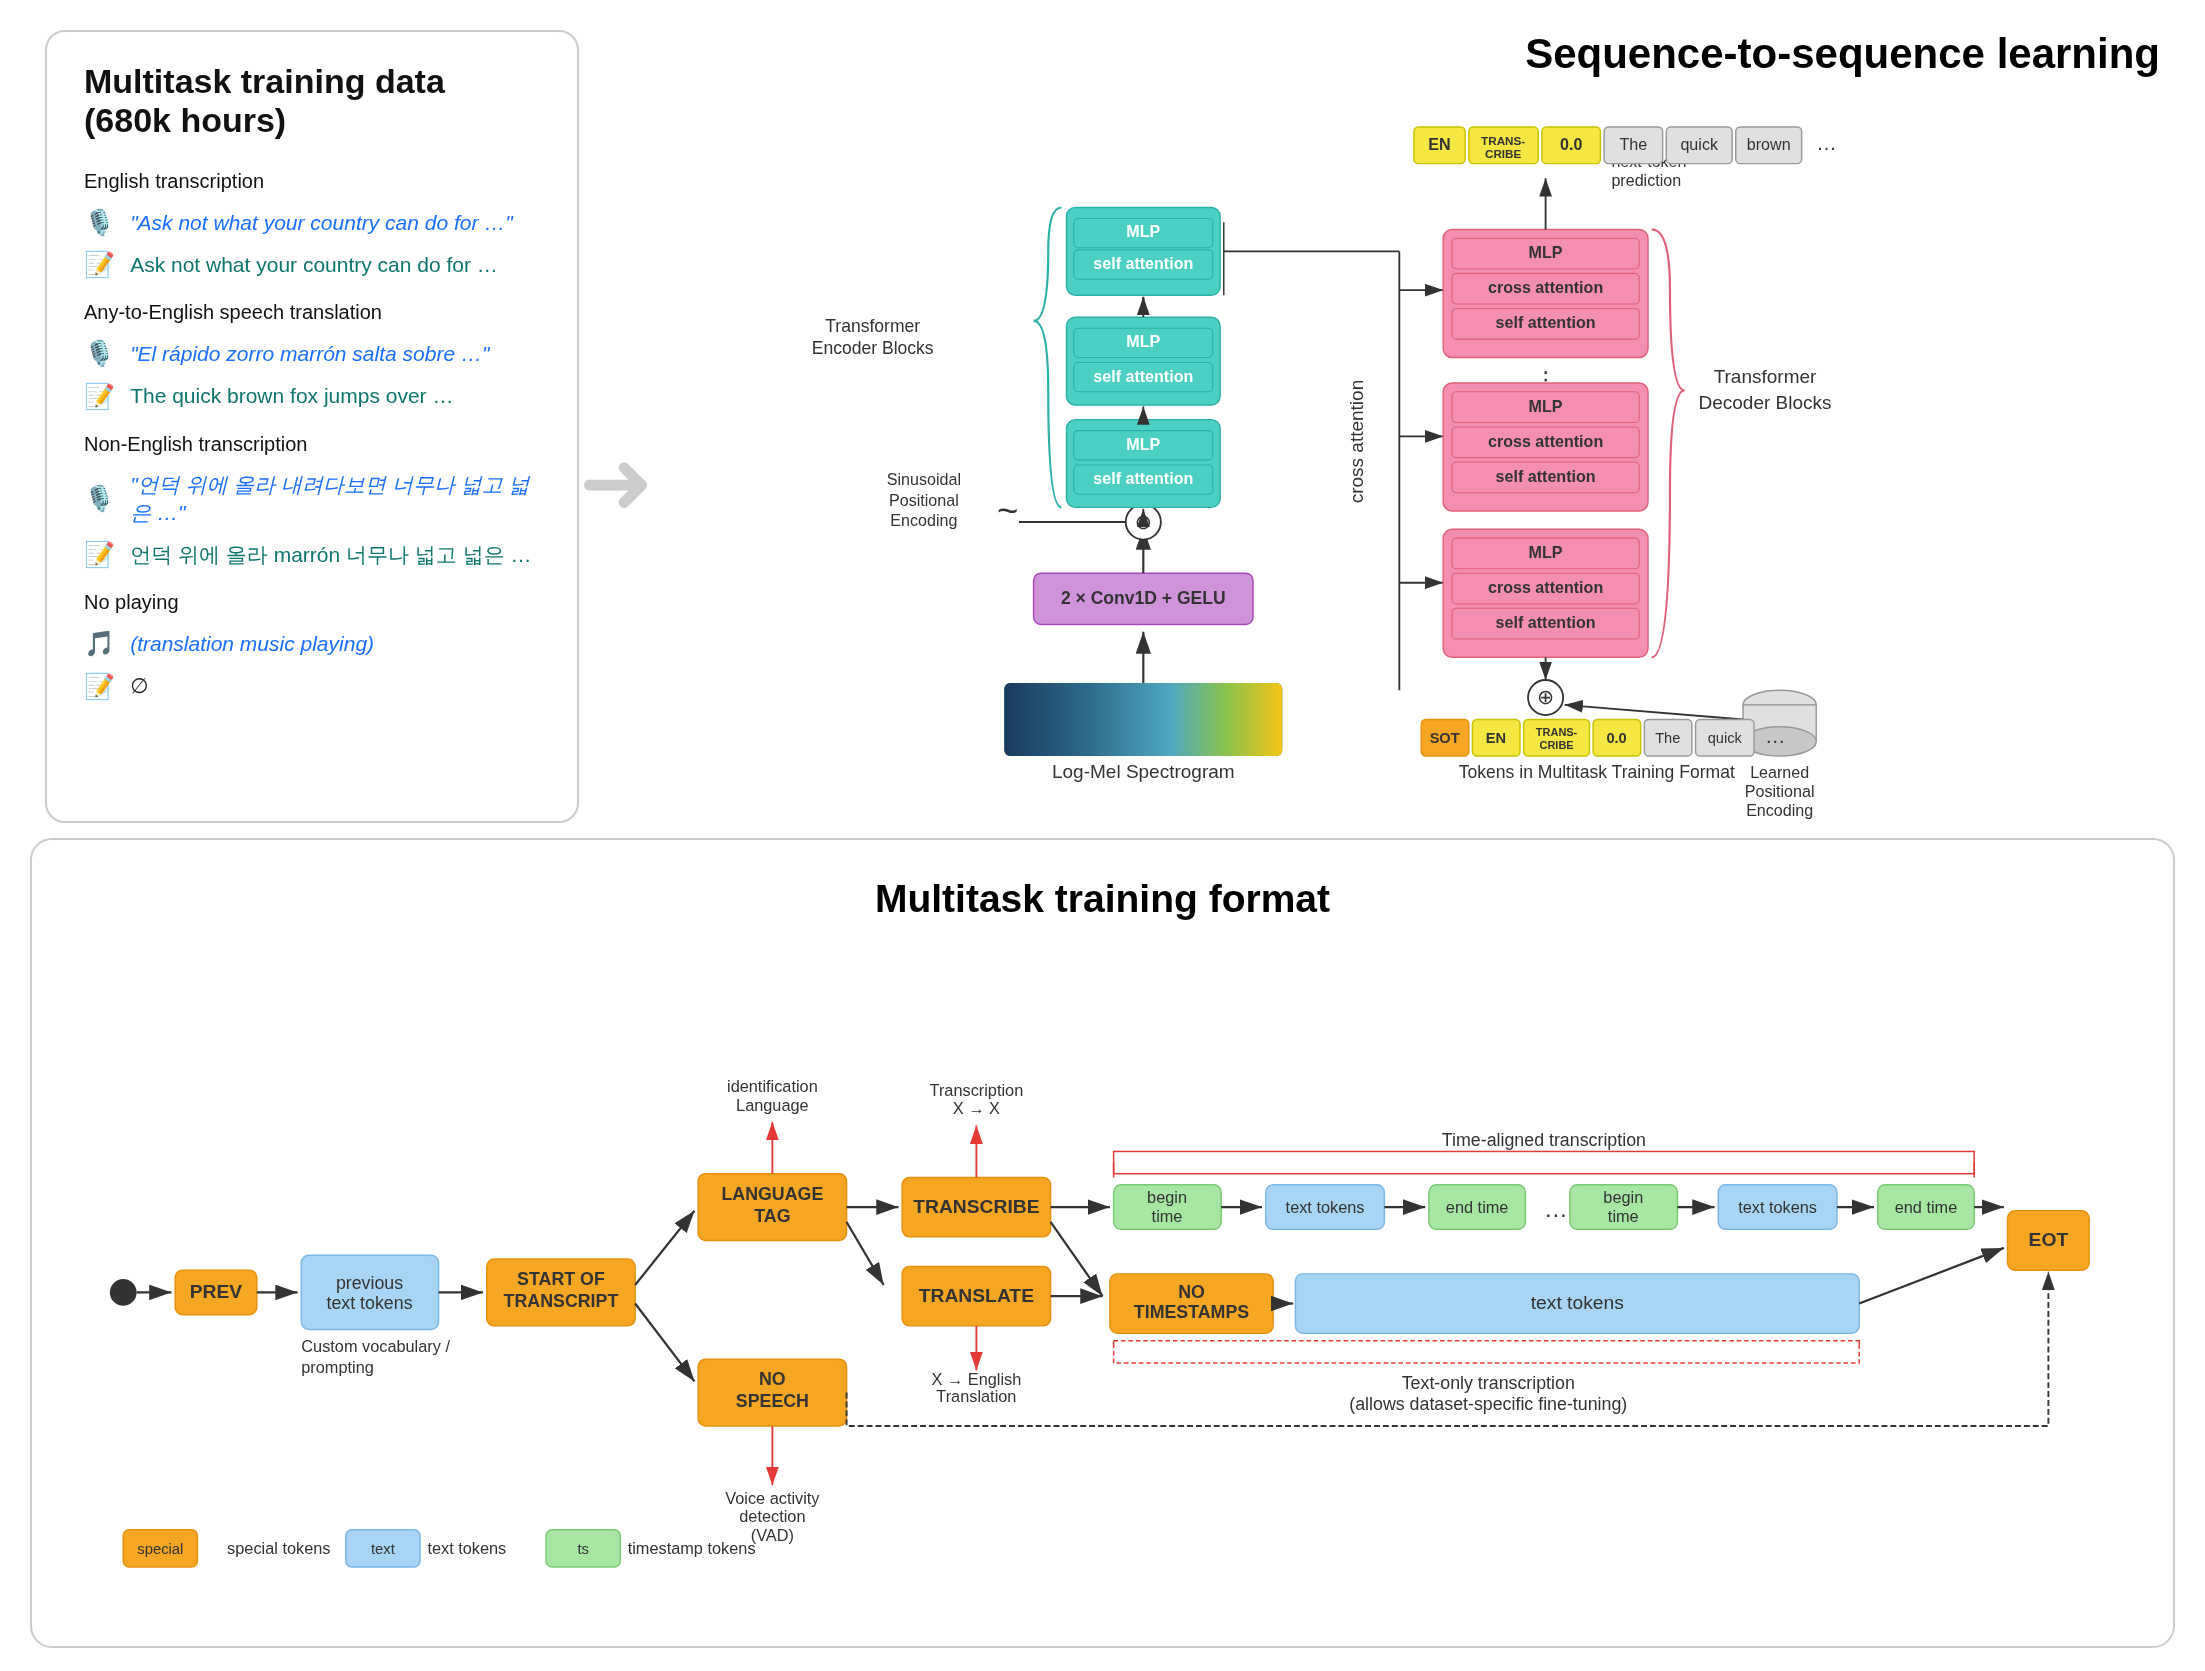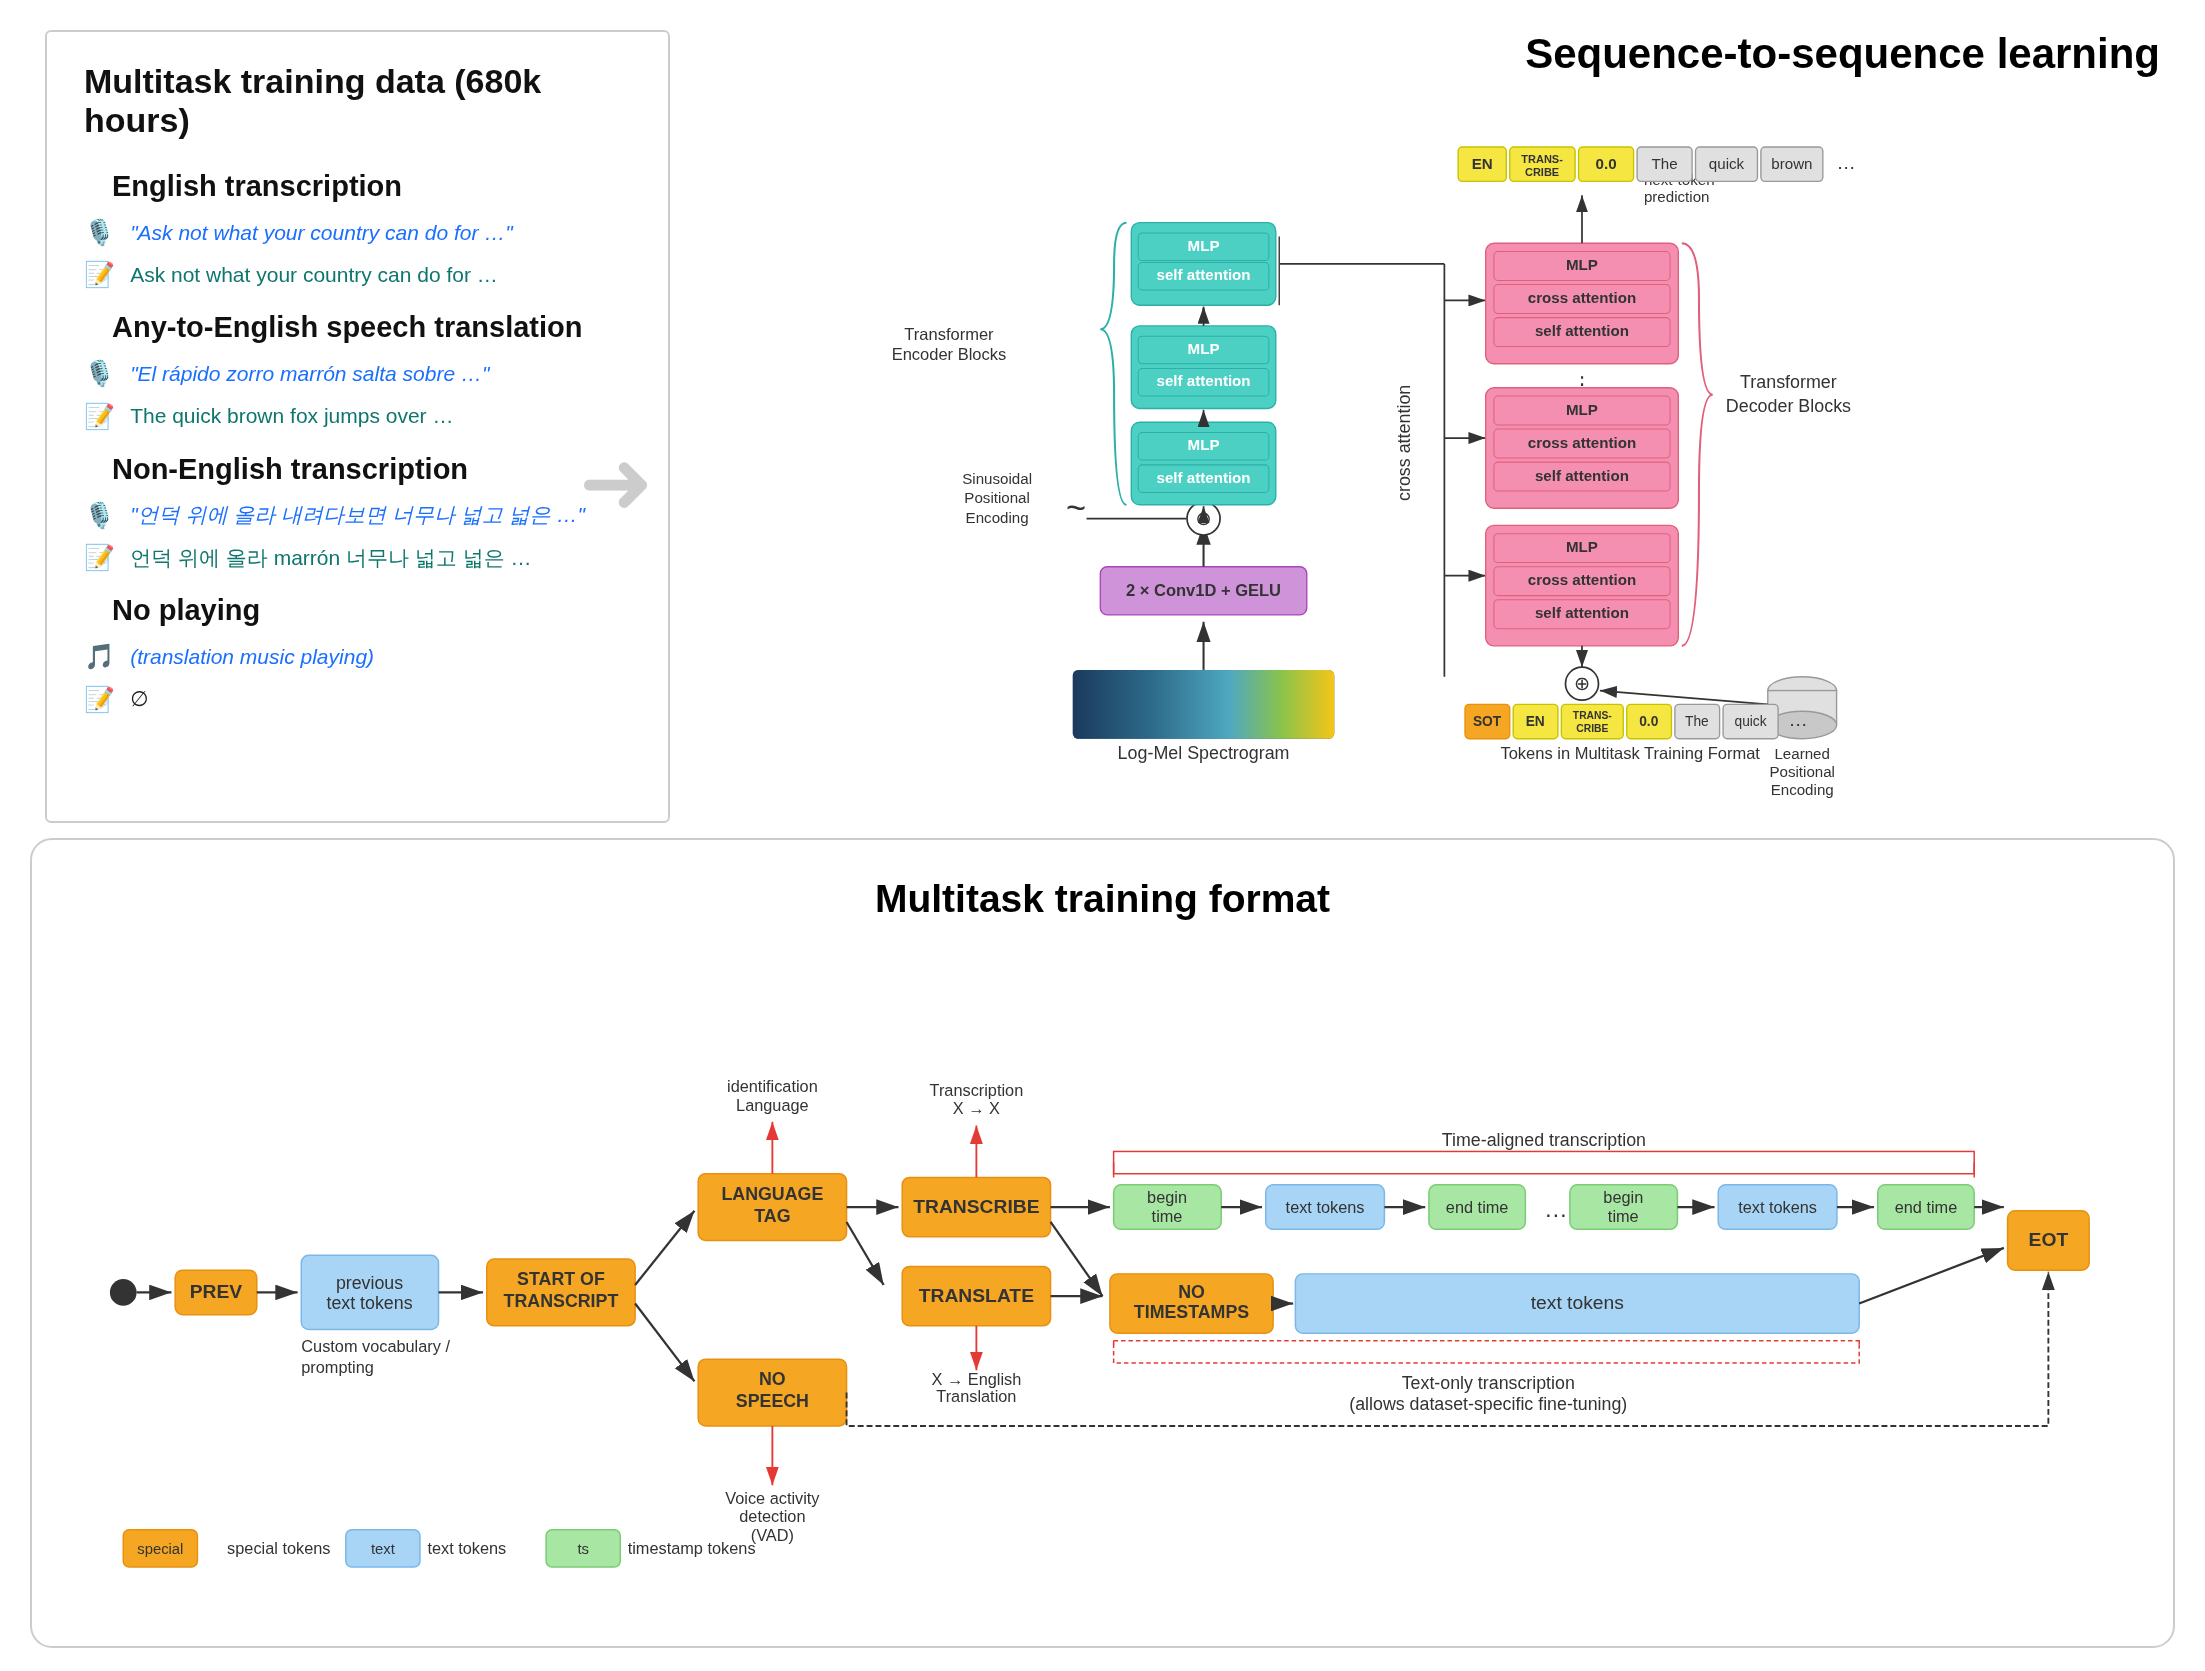--- a/index.html
+++ b/index.html
@@ -15,38 +15,37 @@
     
     .top-section {
       display: flex;
       padding: 30px 45px 15px 45px;
       gap: 45px;
       height: 838px;
     }
 
     
     .left-panel {
-      width: 625px;
+      width: 534px;
       border: 2.2px solid #ccc;
-      border-radius: 6px;
+      border-radius: 20px;
       padding: 30px 37px;
       background: #fff;
     }
     .left-panel h2 {
       font-size: 34px;
       font-weight: bold;
       margin-bottom: 30px;
       color: #111;
     }
     .left-panel h3 {
-      font-size: 29px;
-      font-weight: bold;
+      font-size: 20px;
+      font-weight: normal;
       margin-bottom: 15px;
       color: #111;
-      margin-left: 28px;
     }
     .training-item {
       display: flex;
       align-items: center;
       margin-bottom: 13.4px;
       font-size: 22px;
     }
     .training-item .icon {
       font-size: 25px;
       margin-right: 15px;

